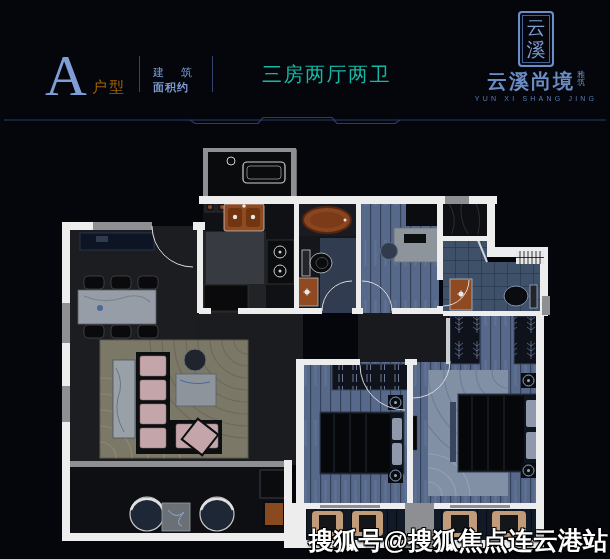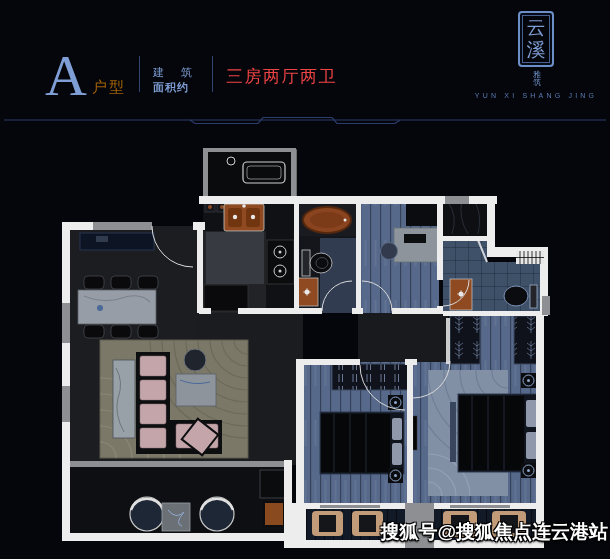--- a/index.html
+++ b/index.html
@@ -25,21 +25,21 @@
     display:flex;flex-direction:column;justify-content:center;
     font-size:11px;line-height:1.3;padding-bottom:6px;color:#7d9dd3;
   }
   .area-label .l1{letter-spacing:7px;}
   .area-label .l2{letter-spacing:1px;font-weight:bold;}
   .area-value{
     font-size:40px;letter-spacing:-1px;color:#8fa9da;line-height:0.9;
     padding-bottom:2px;margin-left:6px;
   }
   .area-value sup{font-size:17px;letter-spacing:0;}
-  .rooms-summary{font-size:17px;letter-spacing:1.5px;color:#ef4444;padding-bottom:12px;}
+  .rooms-summary{font-size:20px;letter-spacing:1.5px;color:#14b8a6;padding-bottom:12px;margin-left:36px;}
   
   .logo{
     position:absolute;right:21px;top:11px;width:106px;
     display:flex;flex-direction:column;align-items:center;color:#6b8dc5;
   }
   .seal{
     width:32px;height:52px;border:2px solid #6d8fc7;border-radius:4px;
     display:flex;flex-direction:column;align-items:center;justify-content:center;
     box-shadow:inset 0 0 0 2px #050a16, inset 0 0 0 3px #46618f;
   }
@@ -51,22 +51,22 @@
     font-family:"Liberation Serif", serif;font-weight:bold;
     font-size:20px;letter-spacing:2px;color:#6b8dc5;line-height:1;
   }
   .brand-suffix{display:flex;flex-direction:column;margin-left:2px;}
   .brand-suffix span{font-size:8px;line-height:1.05;color:#6b8dc5;}
   .brand-en{font-size:7px;letter-spacing:3.2px;color:#5c7cb4;margin-top:4px;white-space:nowrap;}
   
   .plan-svg{position:absolute;left:0;top:0;}
   
   .watermark{
-    position:absolute;right:2px;bottom:14px;
-    font-size:19px;font-weight:bold;color:#ffffff;white-space:nowrap;
+    position:absolute;right:2px;bottom:2px;
+    font-size:25px;font-weight:bold;color:#ffffff;white-space:nowrap;
     text-shadow:1px 1px 0 #000,-1px -1px 0 #000,1px -1px 0 #000,-1px 1px 0 #000,0 2px 2px #000;
   }
 </style>
 </head>
 <body>
 
 <div class="header">
   <span class="plan-letter">A</span>
   <span class="plan-letter-label">户型</span>
   <span class="vdiv"></span>
@@ -77,20 +77,21 @@
   <span class="vdiv"></span>
   <span class="rooms-summary">三房两厅两卫</span>
 </div>
 
 <div class="logo">
   <div class="seal">
     <span>云</span>
     <span>溪</span>
   </div>
   <div class="brand-row">
+    <span class="brand-cn">云溪尚境</span>
     <span class="brand-suffix">
       <span>雅</span>
       <span>筑</span>
     </span>
   </div>
   <div class="brand-en">YUN XI SHANG JING</div>
 </div>
 
 <svg class="plan-svg" width="610" height="559" viewBox="0 0 610 559">
   <defs>

